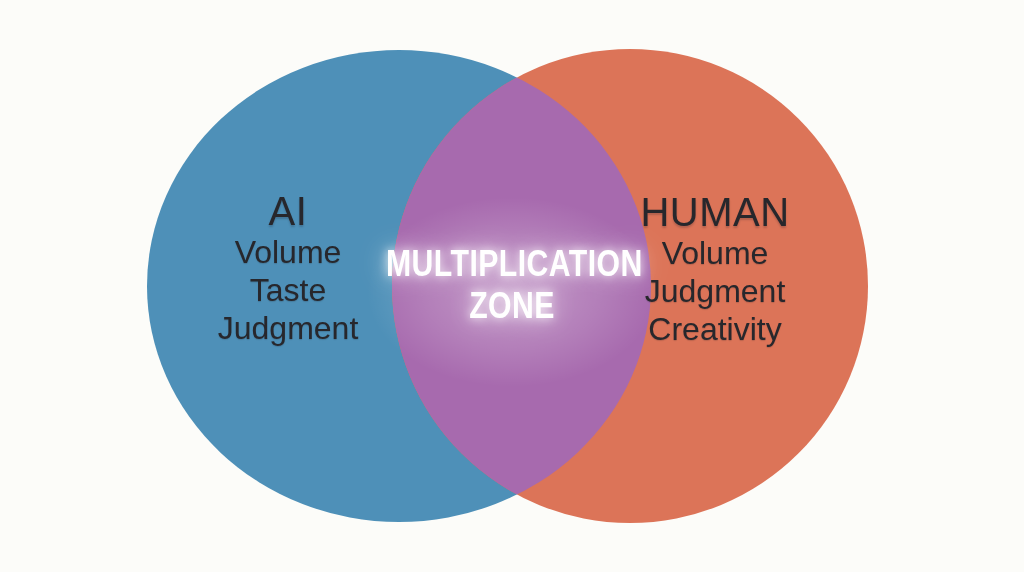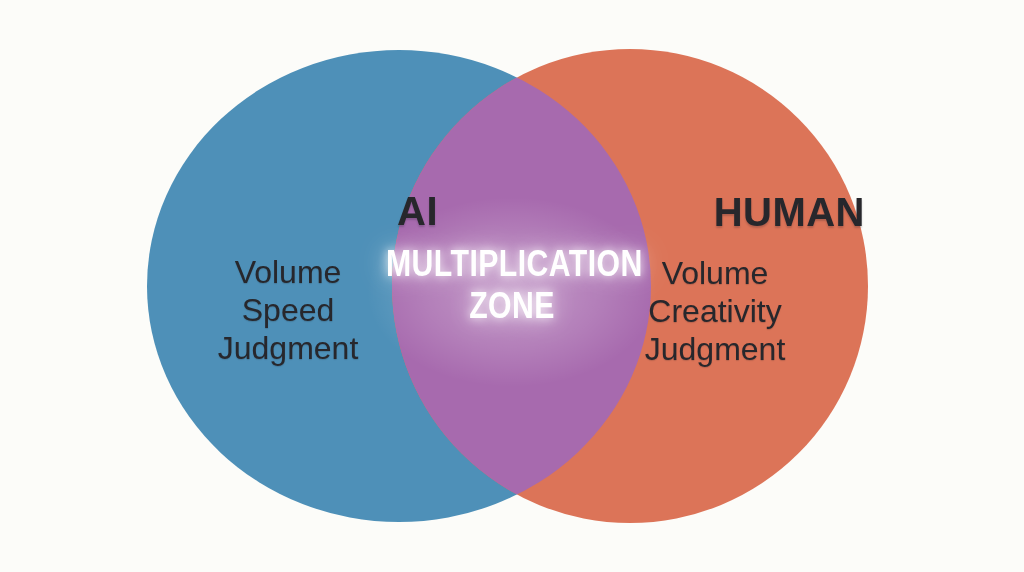--- a/index.html
+++ b/index.html
@@ -26,28 +26,27 @@
   .label-block {
     position: absolute;
     width: 300px;
     text-align: center;
     color: #27272C;
   }
   .label-block.left  { left: 138px; top: 189px; }
   .label-block.right { left: 565px; top: 190px; }
   .circle-heading {
     font-size: 40px;
-    font-weight: 700;
+    font-weight: 400;
     line-height: 44px;
     letter-spacing: 0.5px;
     text-shadow: 0 2px 2px rgba(25,25,35,0.22);
-    text-align: right;
   }
   .circle-items {
-    margin-top: 20px;
+    margin-top: 0;
   }
   .circle-item {
     font-size: 32px;
     font-weight: 400;
     line-height: 38px;
     text-shadow: 0 1px 1px rgba(25,25,35,0.18);
   }
   .overlap-block {
     position: absolute;
     left: 362px;
@@ -89,32 +88,32 @@
 
     <ellipse cx="630" cy="286" rx="238" ry="237" clip-path="url(#clip-left-circle)" fill="#A76AAE"></ellipse>
 
     <ellipse cx="512" cy="292" rx="145" ry="95" fill="url(#center-glow)"></ellipse>
   </svg>
 
   <div class="label-block left">
     <div class="circle-heading">AI</div>
     <div class="circle-items">
       <div class="circle-item">Volume</div>
-      <div class="circle-item">Speed</div>
+      <div class="circle-item">Taste</div>
       <div class="circle-item">Judgment</div>
     </div>
   </div>
 
   <div class="overlap-block">
     <div>MULTIPLICATION</div>
     <div>ZONE</div>
   </div>
 
   <div class="label-block right">
     <div class="circle-heading">HUMAN</div>
     <div class="circle-items">
       <div class="circle-item">Volume</div>
+      <div class="circle-item">Judgment</div>
       <div class="circle-item">Creativity</div>
-      <div class="circle-item">Judgment</div>
     </div>
   </div>
 
 </div>
 
 </body></html>

